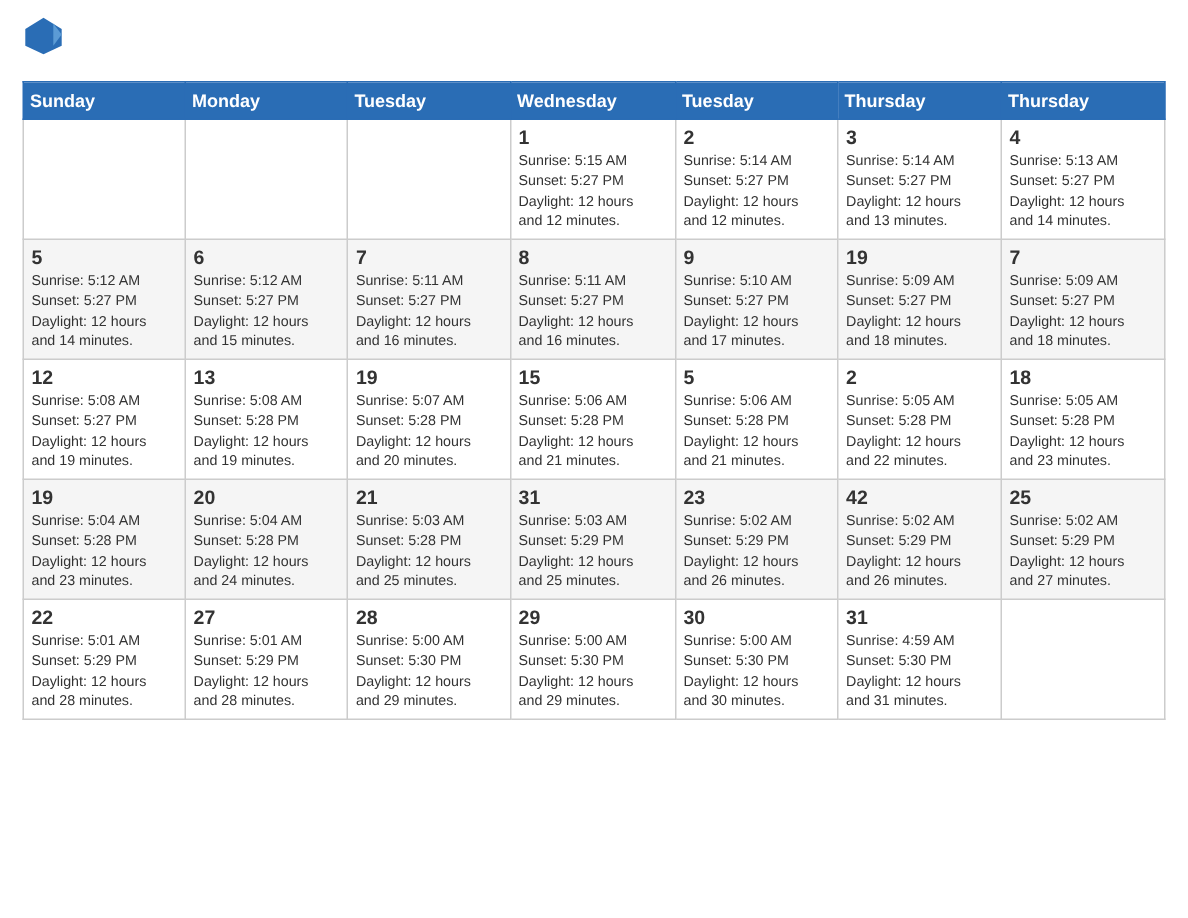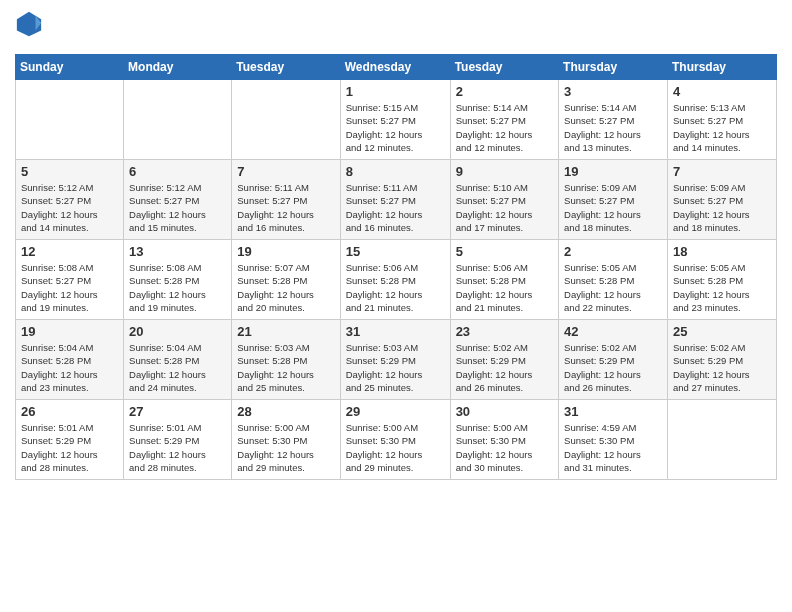--- a/index.html
+++ b/index.html
@@ -238,21 +238,21 @@
             <span class="day-num">42</span>
             <div class="day-info">Sunrise: 5:02 AM<br>Sunset: 5:29 PM<br>Daylight: 12 hours<br>and 26 minutes.</div>
           </td>
           <td>
             <span class="day-num">25</span>
             <div class="day-info">Sunrise: 5:02 AM<br>Sunset: 5:29 PM<br>Daylight: 12 hours<br>and 27 minutes.</div>
           </td>
         </tr>
         <tr>
           <td>
-            <span class="day-num">26</span>
+            <span class="day-num">22</span>
             <div class="day-info">Sunrise: 5:01 AM<br>Sunset: 5:29 PM<br>Daylight: 12 hours<br>and 28 minutes.</div>
           </td>
           <td>
             <span class="day-num">27</span>
             <div class="day-info">Sunrise: 5:01 AM<br>Sunset: 5:29 PM<br>Daylight: 12 hours<br>and 28 minutes.</div>
           </td>
           <td>
             <span class="day-num">28</span>
             <div class="day-info">Sunrise: 5:00 AM<br>Sunset: 5:30 PM<br>Daylight: 12 hours<br>and 29 minutes.</div>
           </td>

